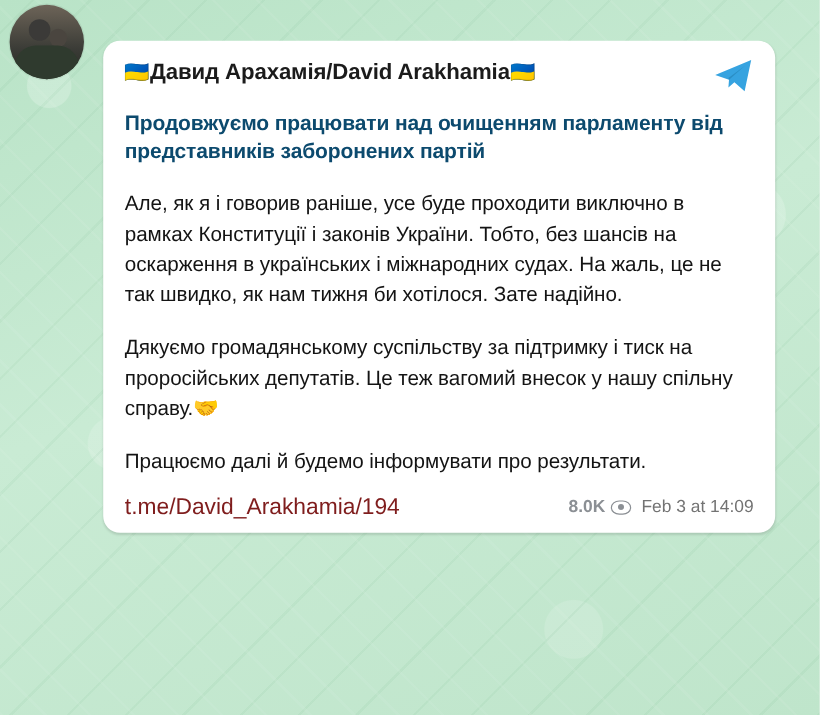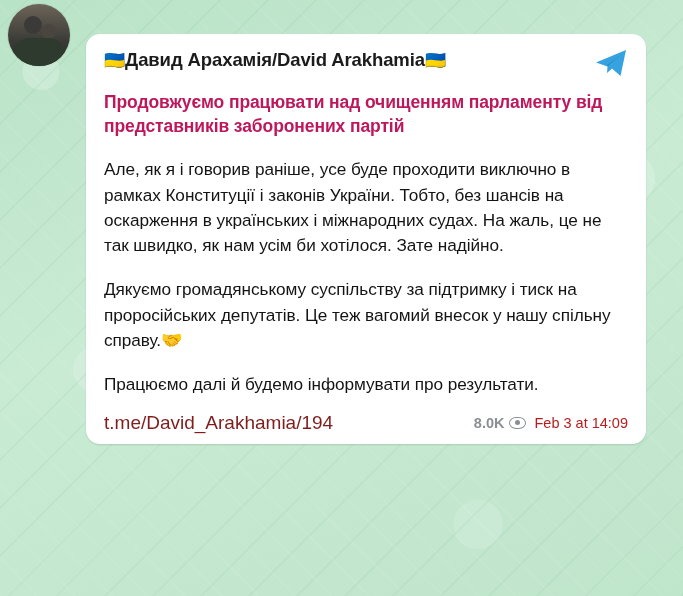--- a/index.html
+++ b/index.html
@@ -109,21 +109,21 @@
     flex: 0 0 auto;
     width: 34px;
     height: 34px;
     margin-top: -2px;
   }
 
   .post-title {
     margin-top: 10px;
     font-size: 17.5px;
     font-weight: bold;
-    color: #be185d;
+    color: #0c4a6e;
     line-height: 1.38;
     letter-spacing: -0.1px;
   }
 
   .para {
     margin-top: 19px;
     font-size: 17.2px;
     color: #141414;
     line-height: 1.47;
     letter-spacing: -0.05px;
@@ -173,21 +173,21 @@
   .eye:after {
     content: "";
     position: absolute;
     left: 5.6px;
     top: 3px;
     width: 5px;
     height: 5px;
     border-radius: 50%;
     background: #8b8f94;
   }
-  .timestamp { color: #b91c1c; }
+  .timestamp { color: #737373; }
 </style>
 </head>
 <body>
 
 <div class="chat-bg"></div>
 
 <div class="avatar">
   <div class="head"></div>
   <div class="head2"></div>
   <div class="body"></div>
@@ -203,21 +203,21 @@
       <svg viewBox="0 0 34 34" width="34" height="34">
         <path d="M2 16.5 L32 4 L26.5 30 L18 22.5 L13 27 L13.5 20.5 Z" fill="#36a3e0"></path>
         <path d="M13.5 20.5 L26.5 9 L13 19 Z" fill="#2b8ec4"></path>
       </svg>
     </span>
   </div>
 
   <div class="post-title">Продовжуємо працювати над очищенням парламенту від представників заборонених партій</div>
 
 
-  <div class="para">Але, як я і говорив раніше, усе буде проходити виключно в рамках Конституції і законів України. Тобто, без шансів на оскарження в українських і міжнародних судах. На жаль, це не так швидко, як нам усім би хотілося. Зате надійно.</div>
+  <div class="para">Але, як я і говорив раніше, усе буде проходити виключно в рамках Конституції і законів України. Тобто, без шансів на оскарження в українських і міжнародних судах. На жаль, це не так швидко, як нам тижня би хотілося. Зате надійно.</div>
 
   <div class="para">
     <span>Дякуємо громадянському суспільству за підтримку і тиск на проросійських депутатів. Це теж вагомий внесок у нашу спільну справу.</span><span>🤝</span>
   </div>
 
   <div class="para">Працюємо далі й будемо інформувати про результати.</div>
 
   <div class="footer">
     <a class="post-link" href="#">t.me/David_Arakhamia/194</a>
     <div class="meta">

